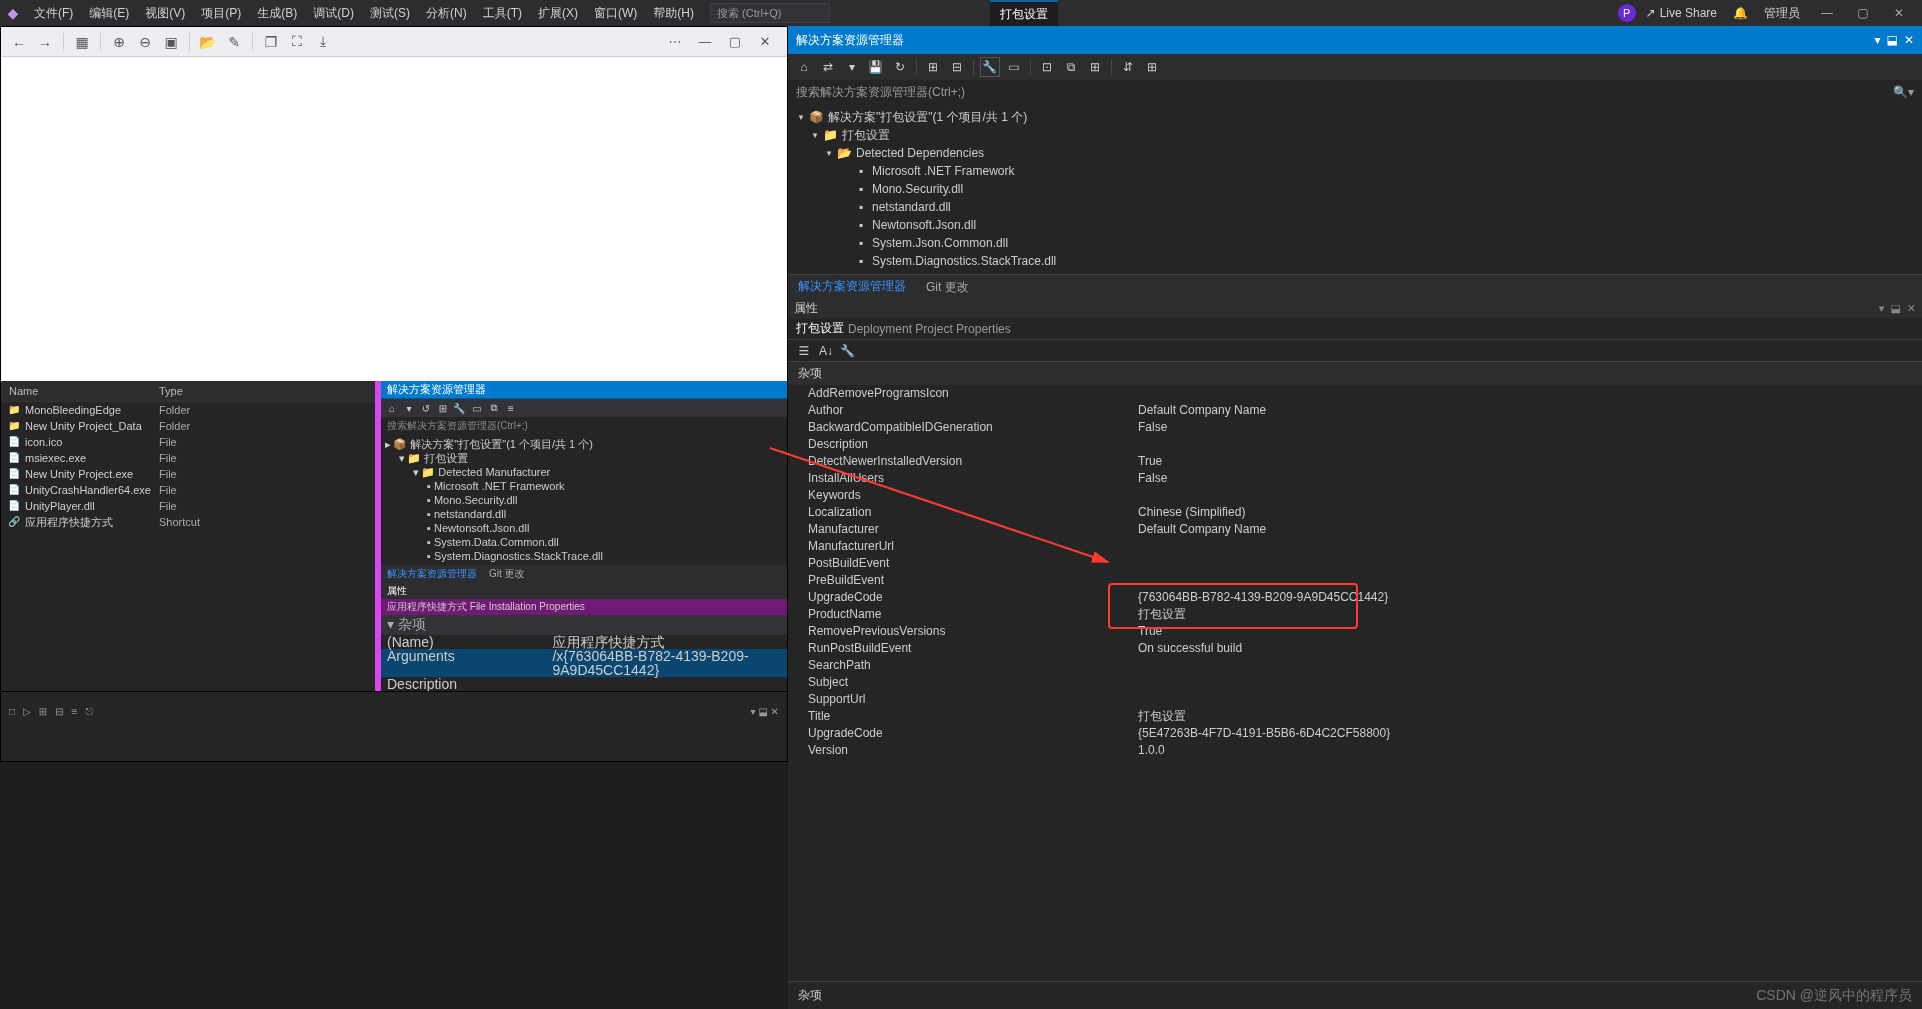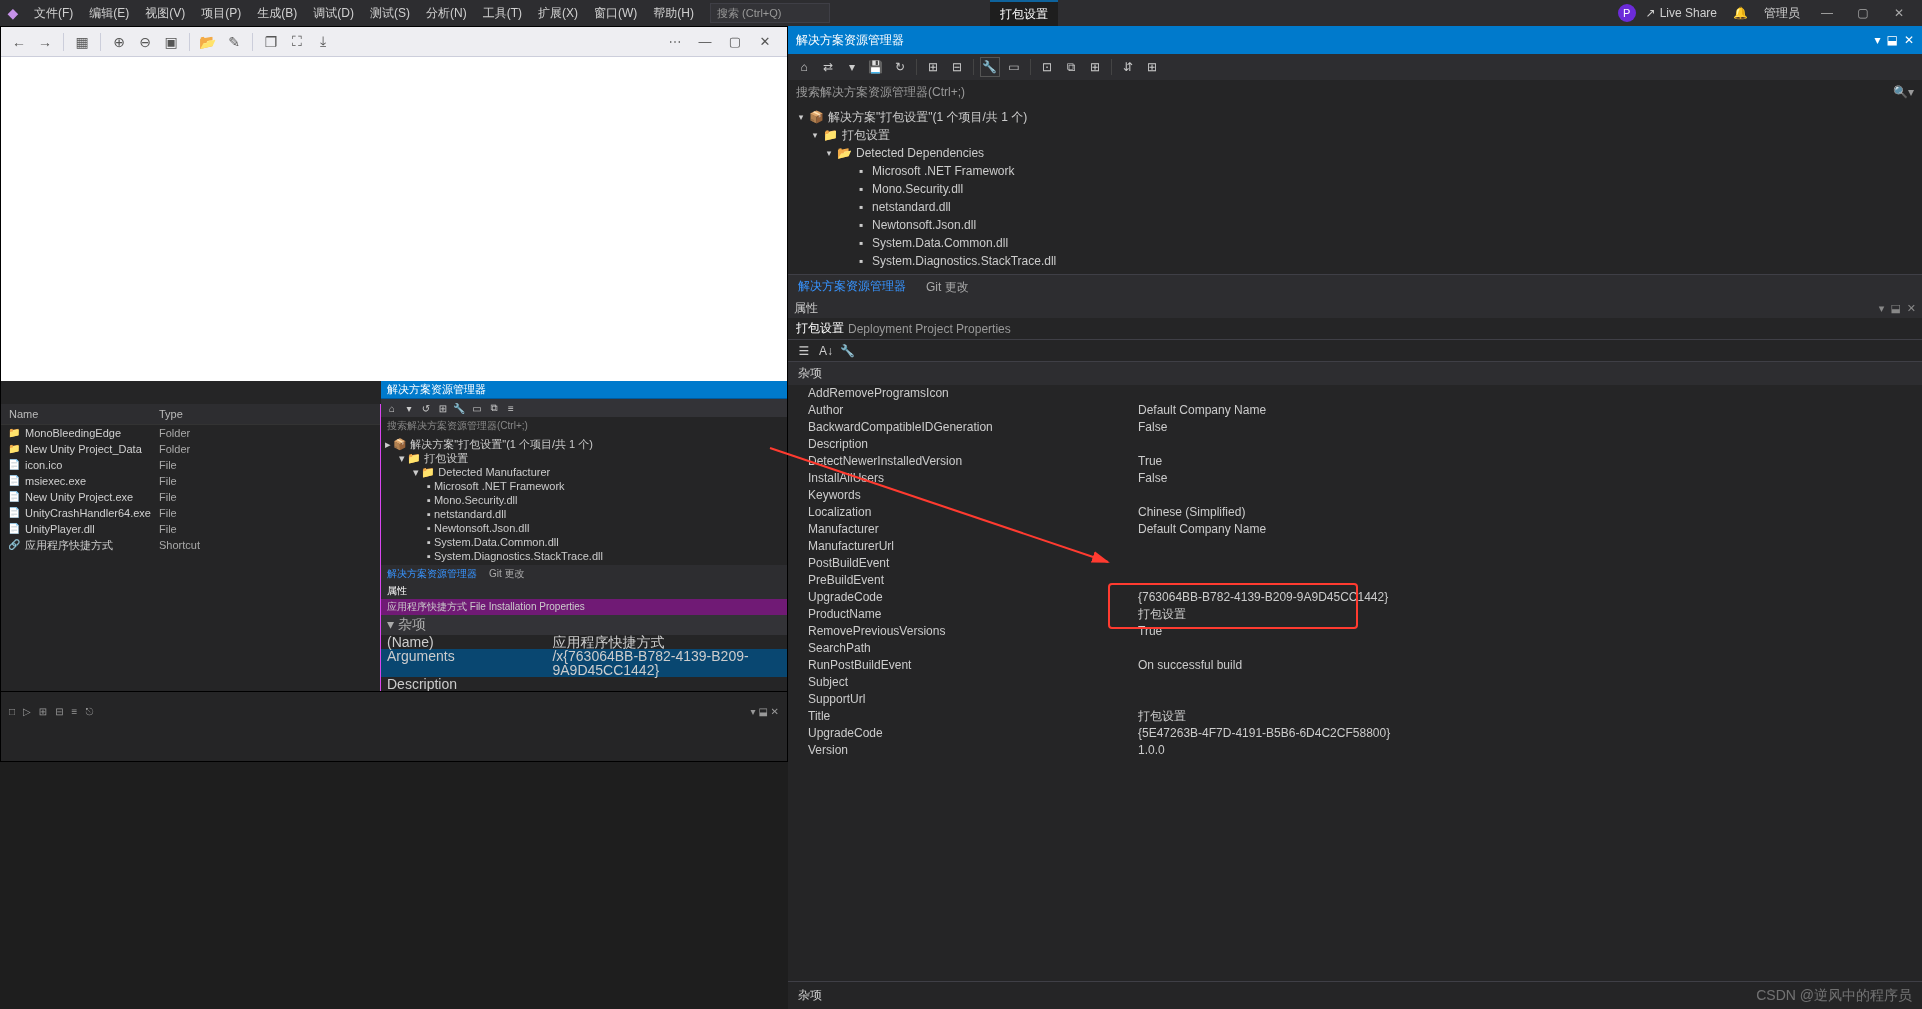--- a/index.html
+++ b/index.html
@@ -20,21 +20,21 @@
 
 .embed-panel { position:absolute; left:0; top:0; width:788px; height:736px; background:#2B2B2B; display:flex; flex-direction:column; border:1px solid #000; }
 .embed-toolbar { height:30px; background:#EEEEF2; display:flex; align-items:center; padding:0 8px; gap:6px; border-bottom:1px solid #CCCEDB; position:relative; }
 .embed-toolbar .ico { width:20px; height:20px; display:flex; align-items:center; justify-content:center; color:#555; font-size:14px; }
 .embed-toolbar .sep { width:1px; height:18px; background:#CCCEDB; margin:0 2px; }
 .embed-toolbar .wc2 { margin-left:auto; display:flex; gap:2px; }
 .embed-toolbar .wc2 span { width:28px; height:20px; display:flex; align-items:center; justify-content:center; font-size:13px; color:#555; }
 .embed-blank { flex:1; background:#FFFFFF; }
 .embed-bottom { height:380px; background:#252526; display:flex; flex-direction:column; }
 .embed-dark-row { display:flex; height:310px; }
-.fs-pane { width:380px; background:#252526; color:#D0D0D0; border-right:1px solid #d946ef; display:flex; flex-direction:column;margin-top:23px; }
+.fs-pane { width:380px; background:#252526; color:#D0D0D0; border-right:6px solid #d946ef; display:flex; flex-direction:column; }
 .fs-header { display:flex; font-size:11px; color:#bbb; padding:4px 8px; border-bottom:1px solid #333; background:#2D2D30; }
 .fs-header div:first-child { width:150px; }
 .fs-list { flex:1; overflow:auto; font-size:11px; }
 .fs-row { display:flex; padding:1px 8px; line-height:14px; }
 .fs-row .fcol-n { width:150px; display:flex; align-items:center; gap:4px; overflow:hidden; white-space:nowrap; text-overflow:ellipsis; }
 .fs-row .fcol-t { color:#aaa; }
 .fs-row .fico { width:12px; height:12px; display:inline-flex; align-items:center; justify-content:center; font-size:10px; }
 .mini-right { flex:1; background:#252526; display:flex; flex-direction:column; font-size:11px; }
 .mini-se-title { height:18px; background:#007ACC; color:#fff; font-size:11px; display:flex; align-items:center; padding:0 6px; border-bottom:1px solid #005A9E; }
 .mini-tb { height:18px; background:#333337; display:flex; align-items:center; gap:3px; padding:0 4px; }
@@ -357,21 +357,21 @@
             <span>netstandard.dll</span>
           </div>
           <div class="tn" style="padding-left:52px">
             <span class="caret"></span>
             <span class="tico">▪</span>
             <span>Newtonsoft.Json.dll</span>
           </div>
           <div class="tn" style="padding-left:52px">
             <span class="caret"></span>
             <span class="tico">▪</span>
-            <span>System.Data.Common.dll</span>
+            <span>System.Json.Common.dll</span>
           </div>
           <div class="tn" style="padding-left:52px">
             <span class="caret"></span>
             <span class="tico">▪</span>
             <span>System.Diagnostics.StackTrace.dll</span>
           </div>
         </div>
       <div class="bottom-tabs">
         <span class="bt active">解决方案资源管理器</span>
         <span class="bt">Git 更改</span>
@@ -451,26 +451,26 @@
             </div>
             <div class="pr">
               <span class="pk">ProductName</span>
               <span class="pv">打包设置</span>
             </div>
             <div class="pr">
               <span class="pk">RemovePreviousVersions</span>
               <span class="pv">True</span>
             </div>
             <div class="pr">
-              <span class="pk">SearchPath</span>
-              <span class="pv"></span>
-            </div>
-            <div class="pr">
               <span class="pk">RunPostBuildEvent</span>
               <span class="pv">On successful build</span>
+            </div>
+            <div class="pr">
+              <span class="pk">SearchPath</span>
+              <span class="pv"></span>
             </div>
             <div class="pr">
               <span class="pk">Subject</span>
               <span class="pv"></span>
             </div>
             <div class="pr">
               <span class="pk">SupportUrl</span>
               <span class="pv"></span>
             </div>
             <div class="pr">

